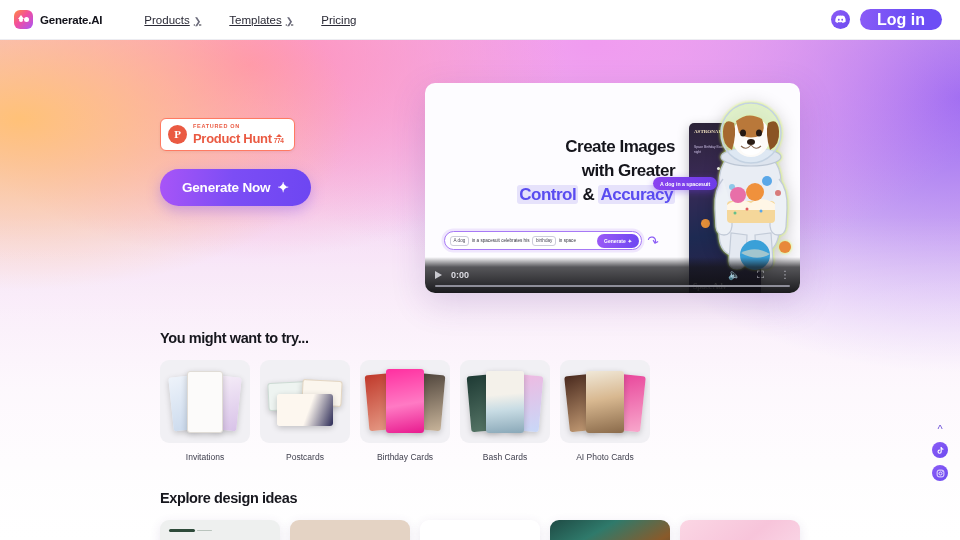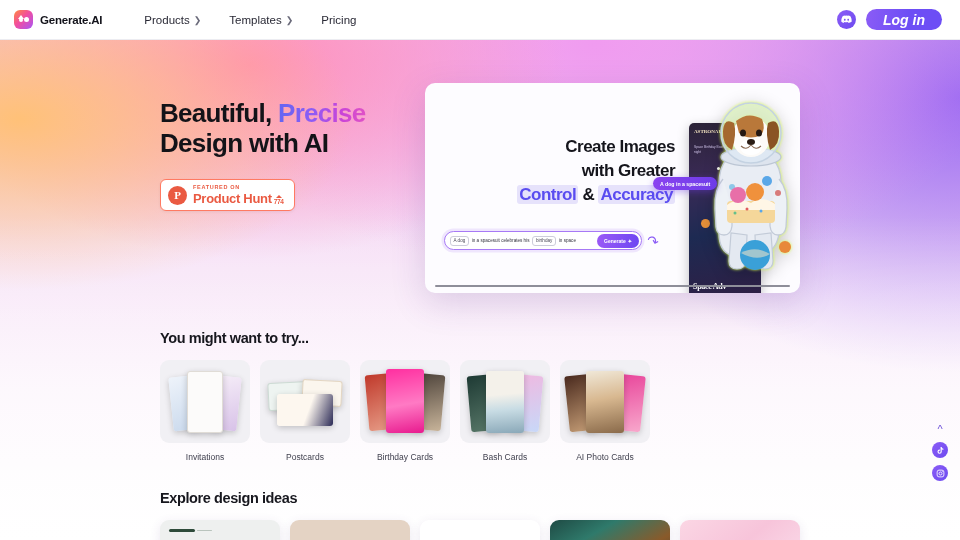--- a/index.html
+++ b/index.html
@@ -40,34 +40,34 @@
     display:flex;align-items:center;justify-content:center;position:relative;
   }
   .logo-mark i{ position:absolute; background:#fff; border-radius:50%; }
   .logo-mark i.a{ width:4px;height:4px; left:4.5px; top:8px; }
   .logo-mark i.b{ width:5px;height:5px; left:9.5px; top:7px; }
   .logo-mark i.c{ width:0;height:0;border-left:3.5px solid transparent;border-right:3.5px solid transparent;border-bottom:4px solid #fff;background:none;border-radius:0;left:3.5px;top:4.5px;}
   .brand-name{ font-size:11.5px; font-weight:700; color:#12121a; letter-spacing:-.2px;}
   .nav-links{display:flex; align-items:center; gap:0;}
   .nav-link{
     font-size:11.5px; color:#2a2a36; padding:6px 14px; cursor:pointer;
-    display:flex; align-items:flex-start; gap:4px; white-space:nowrap;
+    display:flex; align-items:center; gap:4px; white-space:nowrap;text-decoration:underline;
   }
   .nav-link .chev{font-size:9px;color:#6b6b7b;transform:translateY(.5px);}
   .nav-right{margin-left:auto; display:flex; align-items:center; gap:10px; padding-right:4px;}
   .discord{
     width:19px;height:19px;border-radius:50%;
     background:linear-gradient(135deg,#8b5cf6,#6d4bf0);
     display:flex;align-items:center;justify-content:center;cursor:pointer;
   }
   .login-btn{
     height:21px; padding:0 17px; border-radius:11px; border:none; cursor:pointer;
     background:linear-gradient(100deg,#8b5cf6 0%,#6d4ef5 55%,#6d4ef5 100%);
-    color:#fff; font-size:14px; font-weight:700; font-family:inherit;
-    display:flex; align-items:center; justify-content:center;font-style:italic;
+    color:#fff; font-size:16px; font-weight:700; font-family:inherit;
+    display:flex; align-items:center; justify-content:center;
   }
   .hero-left{ position:absolute; left:160px; top:98px; width:250px; }
   .h1{
     font-size:26px; line-height:1.17; font-weight:800; color:#131318;
     letter-spacing:-.7px;
   }
   .h1 .grad{
     background:linear-gradient(92deg,#6366f1 0%,#8b5cf6 38%,#c944d8 72%,#e152c5 100%);
     -webkit-background-clip:text; background-clip:text; color:transparent;
   }
@@ -226,40 +226,40 @@
       <div class="discord">
         <svg width="11" height="9" viewBox="0 0 24 18" fill="#fff">
             <path d="M20 1.6A17 17 0 0 0 15.6 0l-.3.6a15 15 0 0 0-6.6 0L8.4 0A17 17 0 0 0 4 1.6C1.2 5.8.4 9.9.8 14a17 17 0 0 0 5.2 2.7l1-1.7a11 11 0 0 1-1.7-.8l.4-.3a12 12 0 0 0 10.6 0l.4.3c-.5.3-1.1.6-1.7.8l1 1.7A17 17 0 0 0 23.2 14c.5-4.8-.8-8.9-3.2-12.4ZM8.3 11.6c-1 0-1.9-1-1.9-2.1s.8-2.1 1.9-2.1 1.9 1 1.9 2.1-.9 2.1-1.9 2.1Zm7.4 0c-1 0-1.9-1-1.9-2.1s.8-2.1 1.9-2.1 1.9 1 1.9 2.1-.9 2.1-1.9 2.1Z"></path>
           </svg>
       </div>
       <button class="login-btn">Log in</button>
     </div>
   </div>
 
   <div class="hero-left">
-    <div class="h1">
-      <span>Beautiful, </span><span class="grad">Precise</span><br>
-      <span>Design with AI</span>
-    </div>
 
     <div class="ph-badge">
       <span class="ph-logo">P</span>
       <span class="ph-txt">
         <span class="ph-featured">FEATURED ON</span>
         <span class="ph-name">
           <span>Product Hunt</span>
           <span class="ph-votes">
             <span class="tri"></span>
             <span>774</span>
           </span>
         </span>
       </span>
     </div>
 
     <br>
+    <button class="gen-btn">
+      <span>Generate Now</span>
+      <span>✦</span>
+    </button>
   </div>
 
   <div class="video">
     <div class="v-head">
       <div class="v-title">
         <span>Create Images</span><br>
         <span>with Greater</span><br>
         <span class="hl">Control</span><span class="amp"> &amp; </span><span class="hl">Accuracy</span>
       </div>
     </div>
@@ -323,20 +323,29 @@
         <circle cx="42" cy="112" r="1.5" fill="#e05d5d"></circle>
         <circle cx="56" cy="114" r="1.5" fill="#5aa7e8"></circle>
         <circle cx="30" cy="116" r="1.5" fill="#65c08a"></circle>
 
         <circle cx="50" cy="158" r="15" fill="#3aa0d8"></circle>
         <path d="M36 156 q14 -8 29 1 q-13 8 -29 -1z" fill="#e8e0c8" opacity=".6"></path>
         <circle cx="80" cy="150" r="6" fill="#e8883a"></circle>
       </svg>
     </div>
 
+    <div class="v-ctrl">
+      <span class="play"></span>
+      <span class="v-time">0:00</span>
+      <span class="right">
+        <span class="v-ico">🔈</span>
+        <span class="v-ico">⛶</span>
+        <span class="v-ico">⋮</span>
+      </span>
+    </div>
     <div class="v-bar"></div>
   </div>
 
   <div class="sec" style="top:330px;">
     <div class="sec-title">You might want to try...</div>
     <div class="try-row">
 
 
       <div class="try-item">
         <div class="try-thumb">

